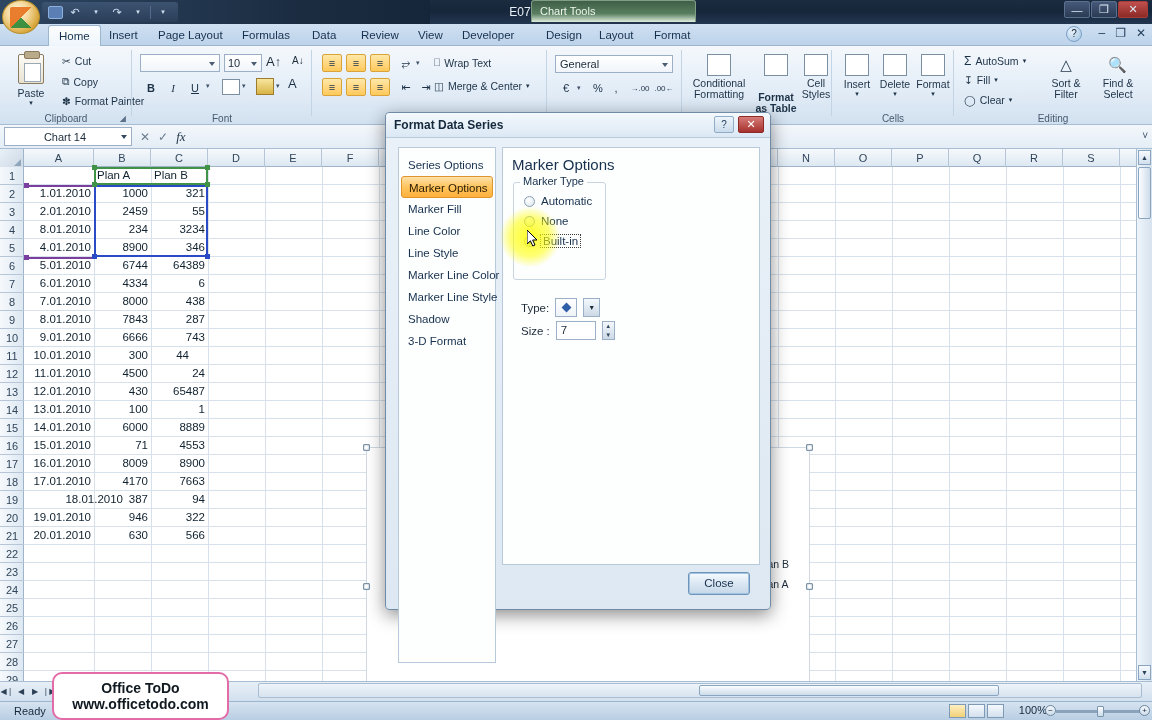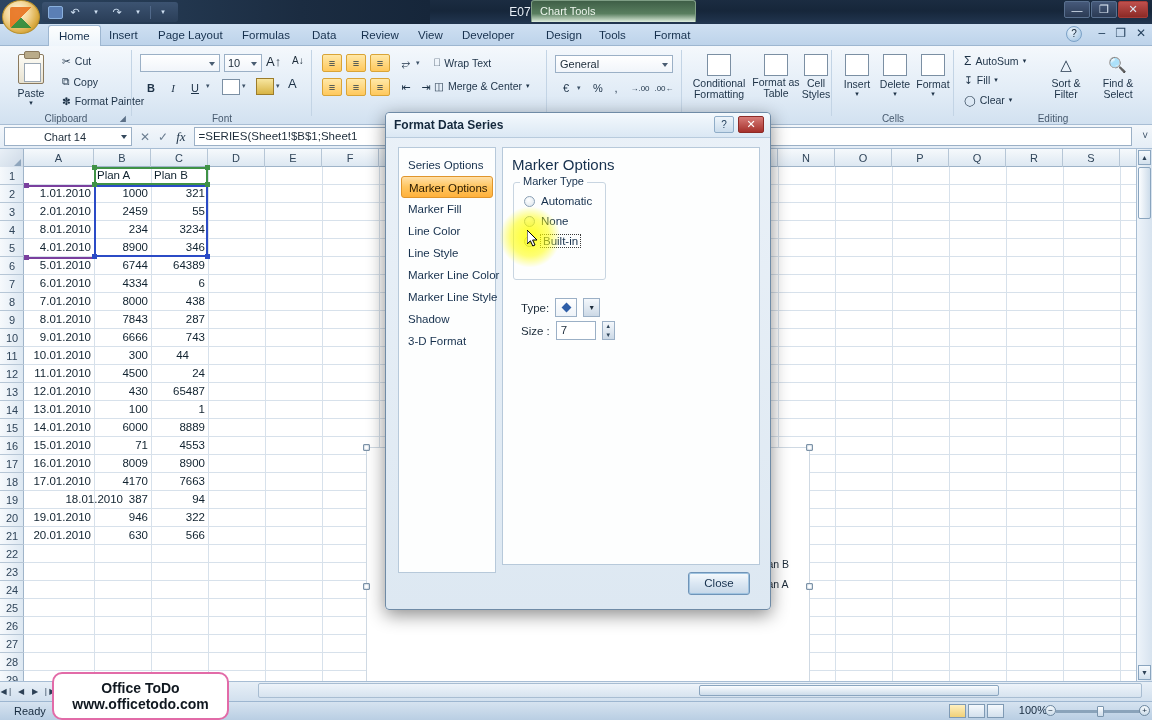--- a/index.html
+++ b/index.html
@@ -210,21 +210,21 @@
     border-bottom:1px solid #b8cbdd; border-radius:4px 4px 0 0;
     font-size:12px; color:#14283c; line-height:25px; padding-left:8px; font-weight:bold;
   }
   #dlg-help{ position:absolute; right:36px; top:3px; width:20px;height:17px;
     background:linear-gradient(180deg,#eef5fb,#cadcec); border:1px solid #8fadc8;
     border-radius:2px; font-size:10px; text-align:center; line-height:15px; color:#24405c;}
   #dlg-close{ position:absolute; right:6px; top:3px; width:26px;height:17px;
     background:linear-gradient(180deg,#d77c78,#a5302b); border:1px solid #8d2a26;
     border-radius:2px; font-size:11px; text-align:center; line-height:15px; color:#fff;}
   #dlg-left{
-    position:absolute; left:12px; top:34px; width:98px; height:426px;
+    position:absolute; left:12px; top:34px; width:98px; height:516px;
     background:#fdfefe; border:1px solid #b7c9da;
   }
   .dlgnav{ position:relative; height:22px; line-height:22px; font-size:11.5px;
     color:#16304d; padding-left:9px; margin-top:0px; white-space:nowrap;}
   .dlgnav.sel{
     background:linear-gradient(180deg,#ffe0a8 0%,#ffc55e 50%,#ffb13c 100%);
     border:1px solid #e0952c; border-radius:3px; color:#2a1a00;
     margin:0 2px; padding-left:7px;
   }
   #dlg-right{
@@ -358,21 +358,21 @@
 <div id="ribbon-tabs">
   <div class="rtab active" style="left:48px;">Home</div>
   <div class="rtab" style="left:99px;">Insert</div>
   <div class="rtab" style="left:148px;">Page Layout</div>
   <div class="rtab" style="left:232px;">Formulas</div>
   <div class="rtab" style="left:302px;">Data</div>
   <div class="rtab" style="left:351px;">Review</div>
   <div class="rtab" style="left:408px;">View</div>
   <div class="rtab" style="left:452px;">Developer</div>
   <div class="rtab" style="left:536px;">Design</div>
-  <div class="rtab" style="left:589px;">Tools</div>
+  <div class="rtab" style="left:589px;">Layout</div>
   <div class="rtab" style="left:644px;">Format</div>
 
   <div id="ribbon-help">?</div>
   <div id="ribbon-win">
     <span>–</span>
     <span>❐</span>
     <span>✕</span>
   </div>
 </div>
 
@@ -465,21 +465,21 @@
     <div class="gsep" style="left:134px;"></div>
   </div>
 
   <div class="rgroup" style="left:682px; width:150px;">
     <div class="bigbtn" style="left:6px; top:8px; width:62px;">
       <div class="icn-sq bigicon" style="width:24px;height:22px;"></div>
       <div style="margin-top:2px; line-height:11px;">Conditional Formatting</div>
     </div>
     <div class="bigbtn" style="left:70px; top:8px; width:48px;">
       <div class="icn-sq bigicon" style="width:24px;height:22px;"></div>
-      <div style="margin-top:1px; line-height:11px;">Format as Table</div>
+      <div style="margin-top:16px; line-height:11px;font-weight:bold;">Format as Table</div>
     </div>
     <div class="bigbtn" style="left:118px; top:8px; width:32px;">
       <div class="icn-sq bigicon" style="width:24px;height:22px;"></div>
       <div style="margin-top:2px; line-height:11px;">Cell Styles</div>
     </div>
     <div class="glabel">Styles</div>
     <div class="gsep" style="left:149px;"></div>
   </div>
 
   <div class="rgroup" style="left:832px; width:122px;">
@@ -533,21 +533,20 @@
 <div id="formulabar">
   <div id="namebox">
     <span class="nb-text">Chart 14</span>
     <span class="nb-arrow"></span>
   </div>
   <div id="fb-btns">
     <span>✕</span>
     <span>✓</span>
     <span id="fx">fx</span>
   </div>
-  <div id="formula-input">=SERIES(Sheet1!$B$1;Sheet1</div>
   <div id="fb-expand">˅</div>
 </div>
 
 <div id="grid">
   <div id="colheaders">
       <div class="colh" style="left: 24px; width: 70px;">A</div>
       <div class="colh" style="left: 94px; width: 57px;">B</div>
       <div class="colh" style="left: 151px; width: 57px;">C</div>
       <div class="colh" style="left: 208px; width: 57px;">D</div>
       <div class="colh" style="left: 265px; width: 57px;">E</div>

